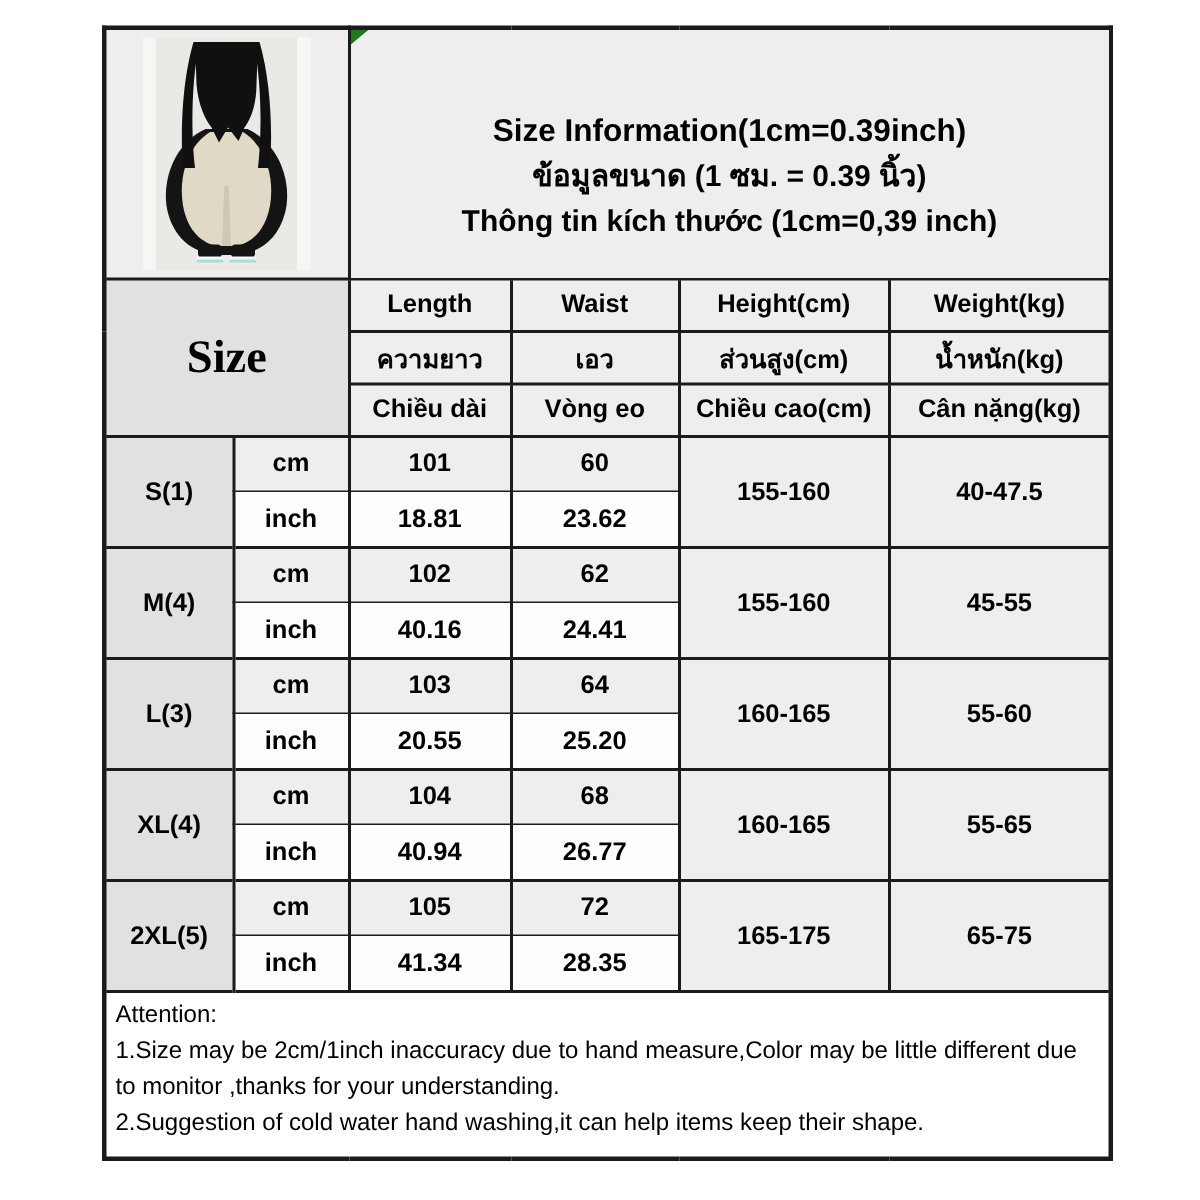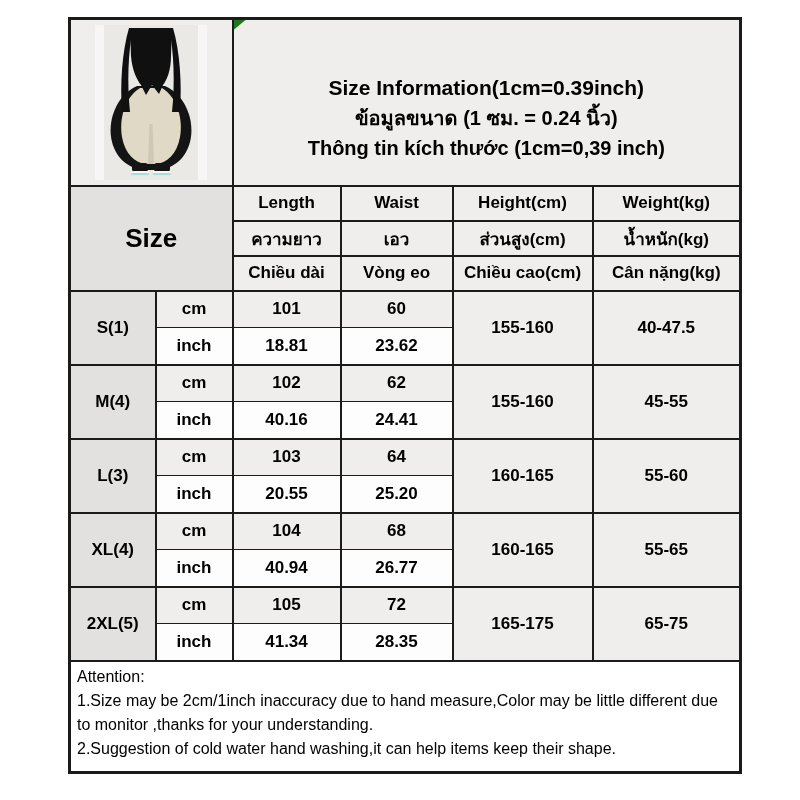--- a/index.html
+++ b/index.html
@@ -26,21 +26,21 @@
   .photo{width:112px;height:155px;margin:0 auto;
     background:linear-gradient(90deg,#f7f6f4 0 9px,var(--photo-bg) 9px calc(100% - 9px),#f7f6f4 calc(100% - 9px));
     display:flex;align-items:flex-end;justify-content:center;}
   td.c-title{position:relative;}
   .corner-marker{position:absolute;left:0;top:0;width:12px;height:10px;
     background:var(--marker-green);clip-path:polygon(0 0,100% 0,0 100%);}
   .t1{font-size:21px;font-weight:bold;line-height:1.5;margin-top:30px;}
   .t2,.t3{font-size:20px;font-weight:bold;line-height:1.5;}
   
   tr.r-head{height:35px;}
-  td.c-sizebig{font-size:26px;background:var(--size-col-gray);}
+  td.c-sizebig{font-size:31px;background:var(--size-col-gray);font-family:Liberation Serif, serif;}
   
   tr.r-data{height:37px;}
   td.c-size{background:var(--size-col-gray);}
   tr.r-cm td{border-bottom-width:1px;margin-left:35px;}
   tr.r-inch td{border-top-width:1px;background:var(--cell-white);}
   
   td.c-att{background:#ffffff;text-align:left;vertical-align:top;
     font-weight:normal;font-size:16px;line-height:1.5;padding:3px 6px 10px 6px;}
 </style>
 </head>
@@ -79,21 +79,21 @@
           <rect x="35" y="145" width="18" height="2.2" rx="1" fill="var(--shoe-teal,#a8ded8)"></rect>
           <rect x="58" y="135" width="16" height="9" rx="3" fill="#141414"></rect>
           <rect x="57" y="143" width="18" height="4.5" rx="2" fill="#f6f6f6"></rect>
           <rect x="57" y="145" width="18" height="2.2" rx="1" fill="var(--shoe-teal,#a8ded8)"></rect>
         </svg>
       </div>
     </td>
     <td class="c-title" colspan="4">
       <div class="corner-marker"></div>
       <div class="t1">Size Information(1cm=0.39inch)</div>
-      <div class="t2">ข้อมูลขนาด (1 ซม. = 0.24 นิ้ว)</div>
+      <div class="t2">ข้อมูลขนาด (1 ซม. = 0.39 นิ้ว)</div>
       <div class="t3">Thông tin kích thước (1cm=0,39 inch)</div>
     </td>
   </tr>
 
   <tr class="r-head">
     <td class="c-sizebig" colspan="2" rowspan="3">Size</td>
     <td>Length</td>
     <td>Waist</td>
     <td>Height(cm)</td>
     <td>Weight(kg)</td>

